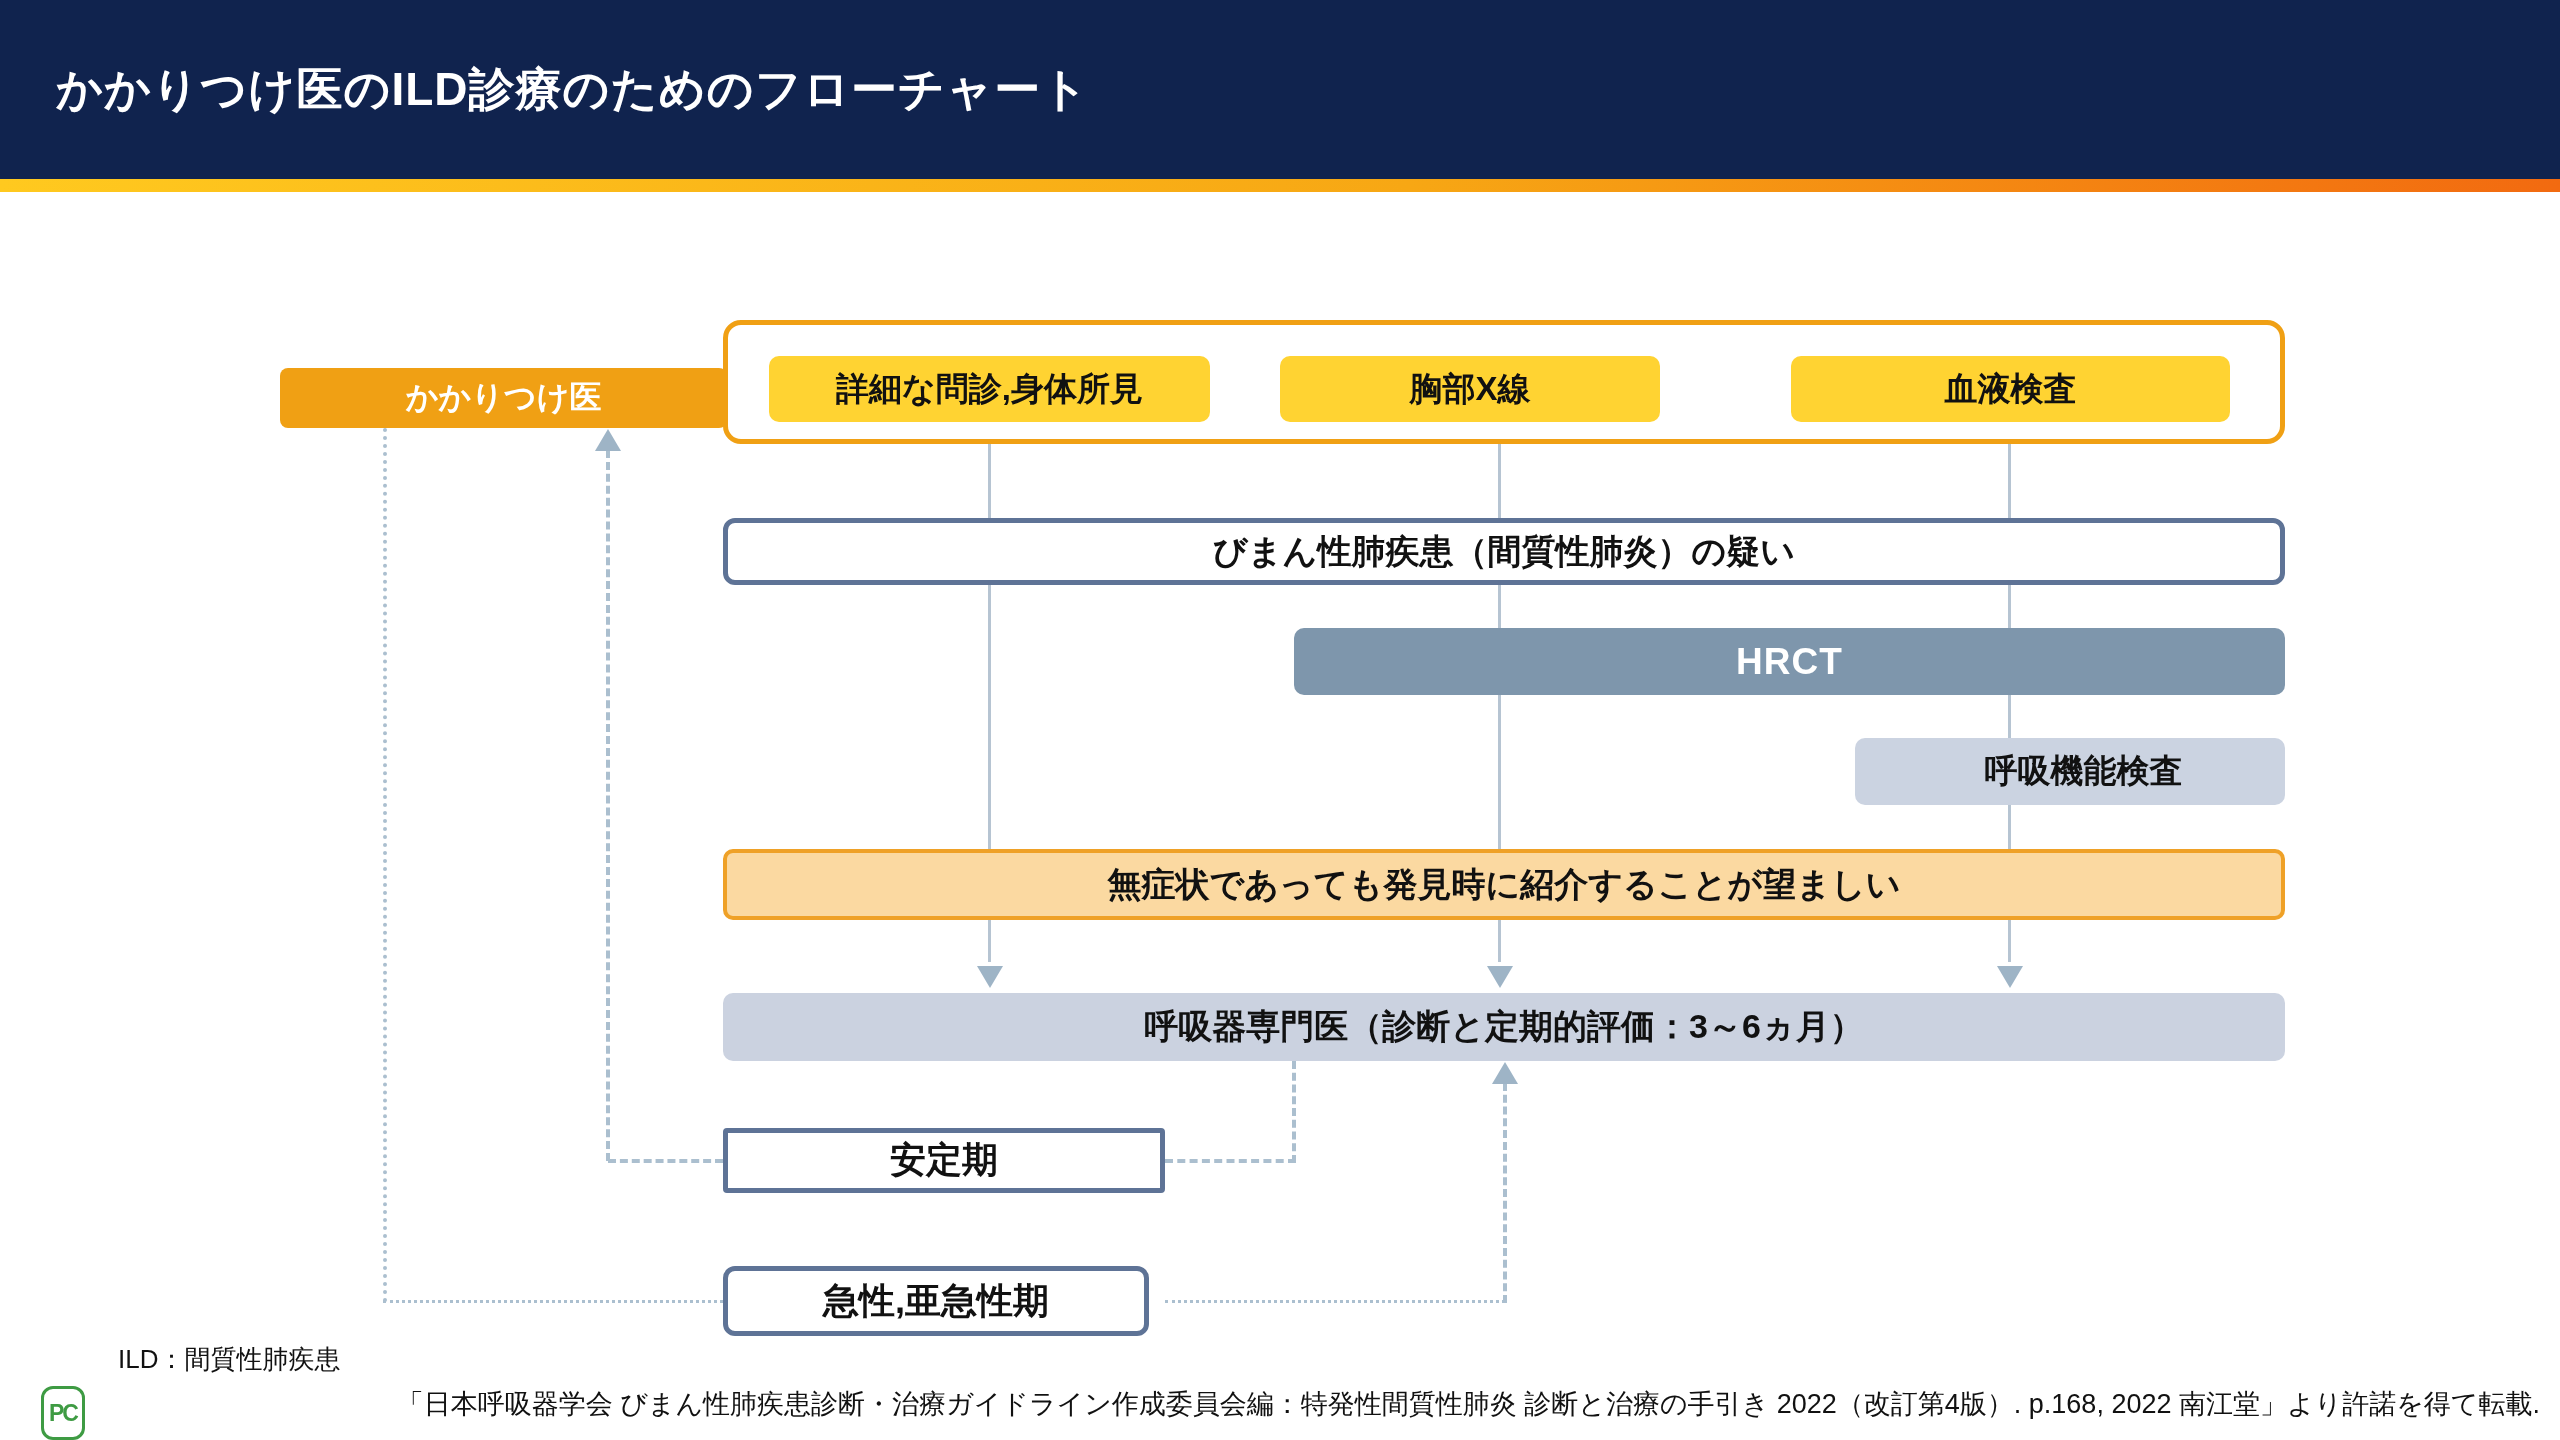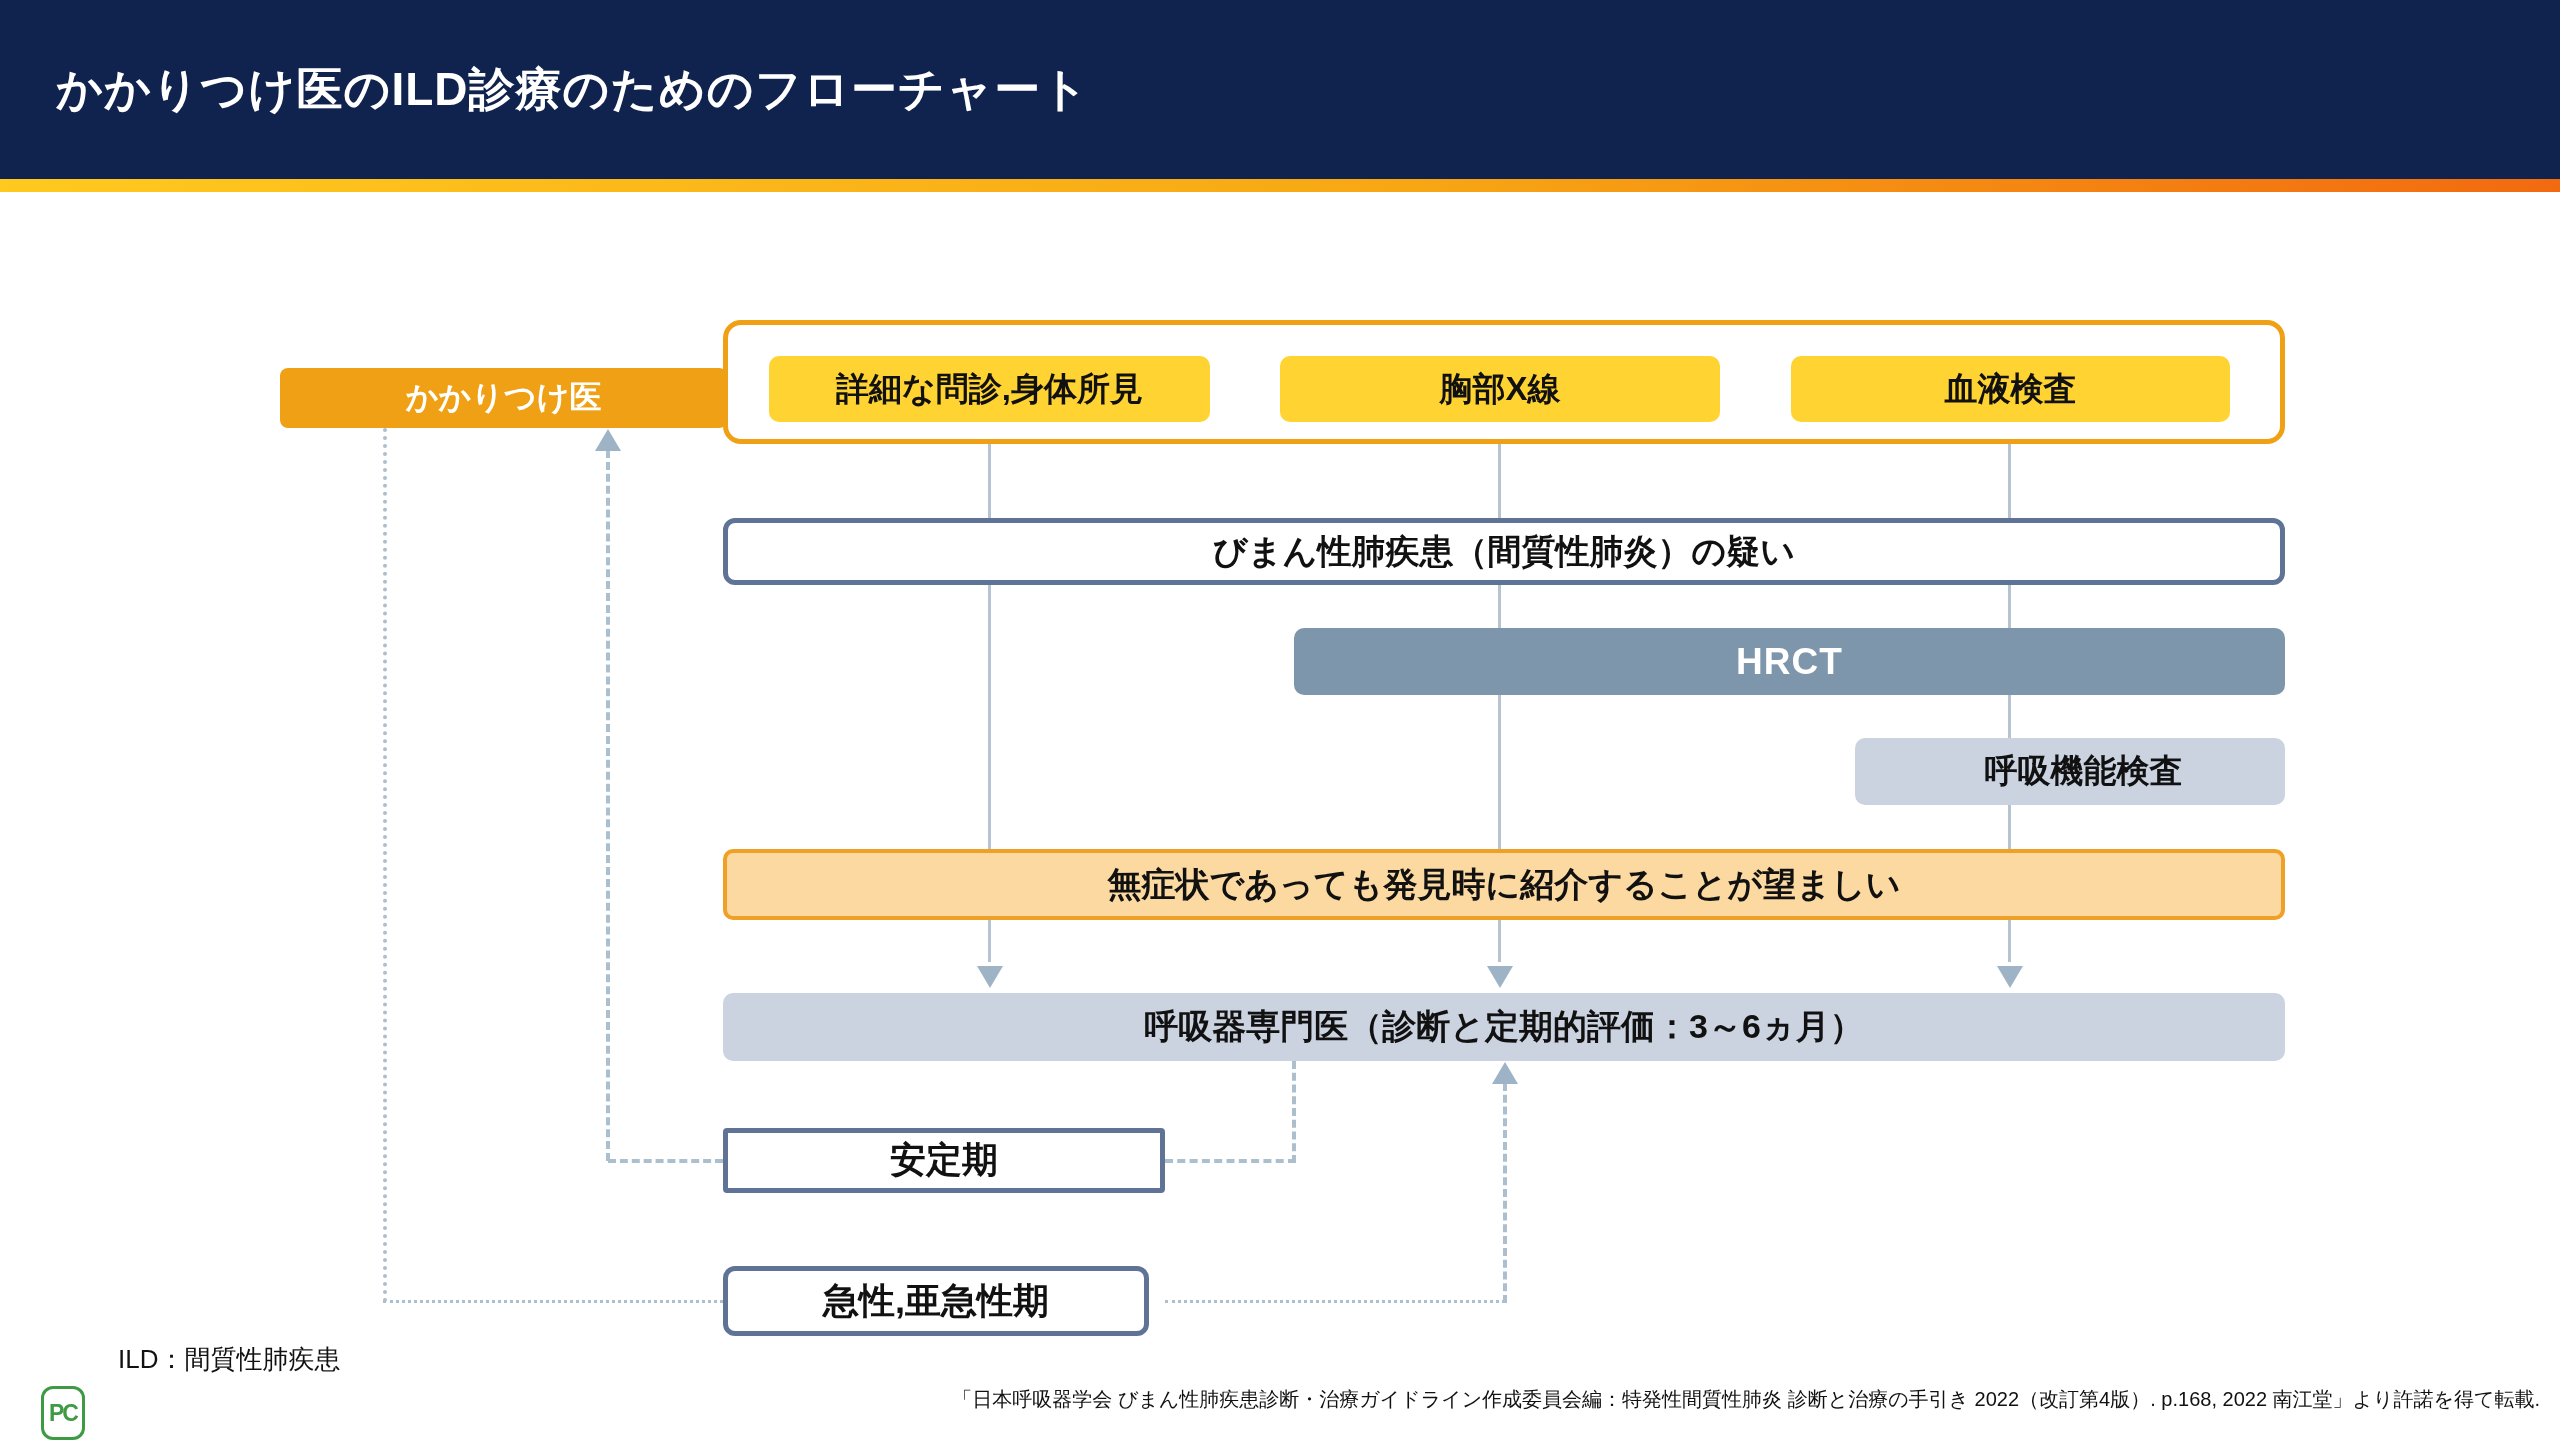--- a/index.html
+++ b/index.html
@@ -22,21 +22,21 @@
   .intro{position:absolute;left:250px;top:238px;font-size:31px;color:#111111;letter-spacing:0.5px;}
   
   .node{position:absolute;display:flex;align-items:center;justify-content:center;
         box-sizing:border-box;font-weight:700;color:#111111;z-index:2;}
   .primary{left:280px;top:368px;width:447px;height:60px;background:var(--orange);
            color:#ffffff;font-size:32px;border-radius:8px;z-index:1;}
   .container-box{position:absolute;left:723px;top:320px;width:1562px;height:124px;background:#ffffff;
                  border:5px solid var(--orange);border-radius:18px;box-sizing:border-box;z-index:1;}
   .exam{top:356px;height:66px;background:var(--yellow);border-radius:10px;font-size:33px;z-index:2;}
   .exam1{left:769px;width:441px;}
-  .exam2{left:1280px;width:440px;}
+  .exam2{left:1280px;width:380px;}
   .exam3{left:1791px;width:439px;}
   .suspicion{left:723px;top:518px;width:1562px;height:67px;background:#ffffff;
              border:5px solid var(--navy-border);border-radius:12px;font-size:34px;}
   .hrct{left:1294px;top:628px;width:991px;height:67px;background:var(--slate);
         color:#ffffff;font-size:37px;border-radius:10px;letter-spacing:1px;}
   .pft{left:1855px;top:738px;width:430px;height:67px;background:var(--light-slate);
        border-radius:10px;font-size:33px;padding-left:27px;}
   .recommend{left:723px;top:849px;width:1562px;height:71px;background:var(--light-orange);
              border:4px solid var(--light-orange-border);border-radius:10px;font-size:34px;}
   .specialist{left:723px;top:993px;width:1562px;height:68px;background:var(--gray-box);
@@ -50,21 +50,21 @@
   .arrow-down{position:absolute;width:0;height:0;border-left:13px solid transparent;
               border-right:13px solid transparent;border-top:22px solid var(--arrow);z-index:0;}
   .arrow-up{position:absolute;width:0;height:0;border-left:13px solid transparent;
             border-right:13px solid transparent;border-bottom:22px solid var(--arrow);z-index:0;}
   .vdash{position:absolute;width:0;border-left:4px dashed var(--dash);z-index:0;}
   .hdash{position:absolute;height:0;border-top:4px dashed var(--dash);z-index:0;}
   .vdot{position:absolute;width:0;border-left:4px dotted var(--dash);z-index:0;}
   .hdot{position:absolute;height:0;border-top:3px dotted var(--dash);z-index:0;}
   
   .abbrev{position:absolute;left:118px;top:1342px;font-size:26px;color:#111111;}
-  .citation{position:absolute;right:20px;top:1386px;font-size:20px;color:#111111;}
+  .citation{position:absolute;right:20px;top:1386px;font-size:27px;color:#111111;}
   .logo{position:absolute;left:41px;top:1386px;width:44px;height:54px;border:3px solid var(--logo-green);
         border-radius:12px;box-sizing:border-box;display:flex;align-items:center;justify-content:center;
         color:var(--logo-green);font-weight:700;font-size:23px;letter-spacing:-2px;}
 </style>
 </head>
 <body>
 
 <div class="stage">
 
   <div class="header">

